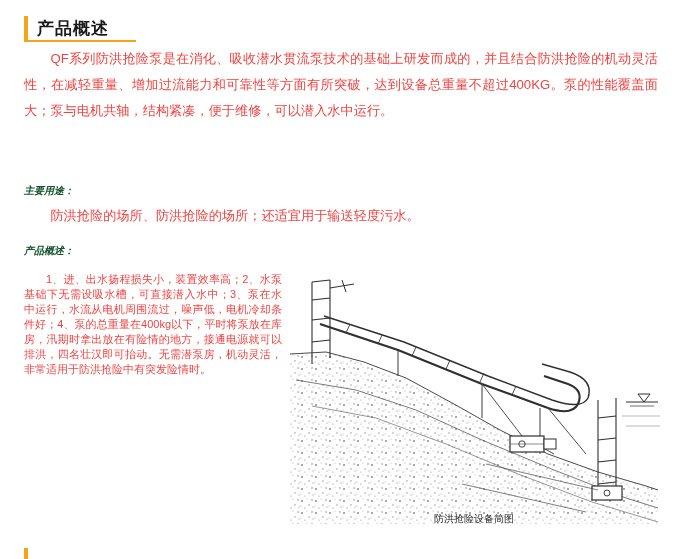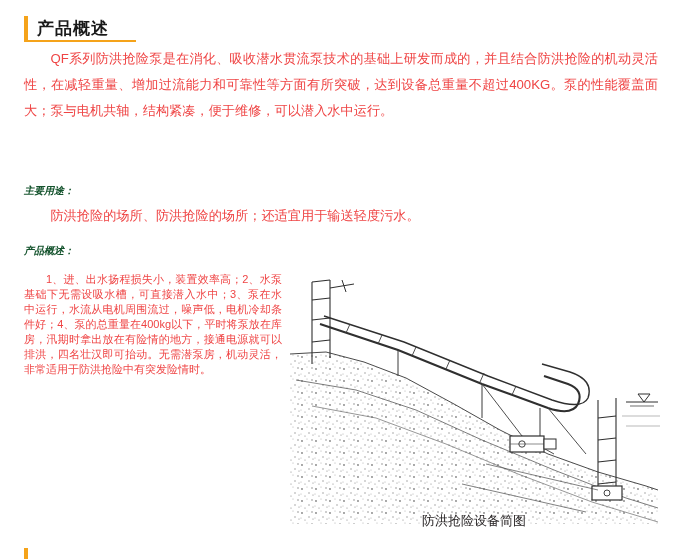--- a/index.html
+++ b/index.html
@@ -98,21 +98,21 @@
     height: 268px;
   }
   #drawing svg { display: block; }
 
   .figure-caption {
     position: absolute;
     left: 286px;
     top: 512px;
     width: 376px;
     text-align: center;
-    font-size: 13px;
+    font-size: 10px;
     color: #231f20;
   }
 
   
   #head-bottom {
     left: 24px;
     top: 548px;
     width: 126px;
     height: 26px;
   }

